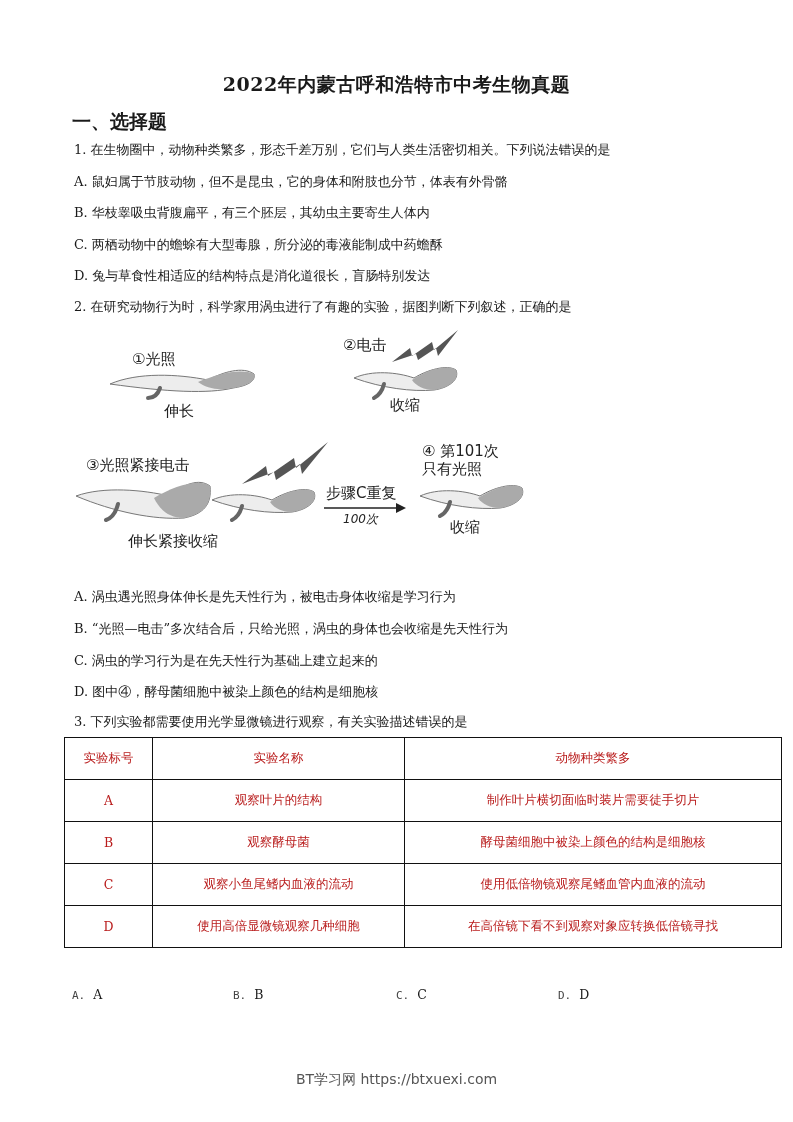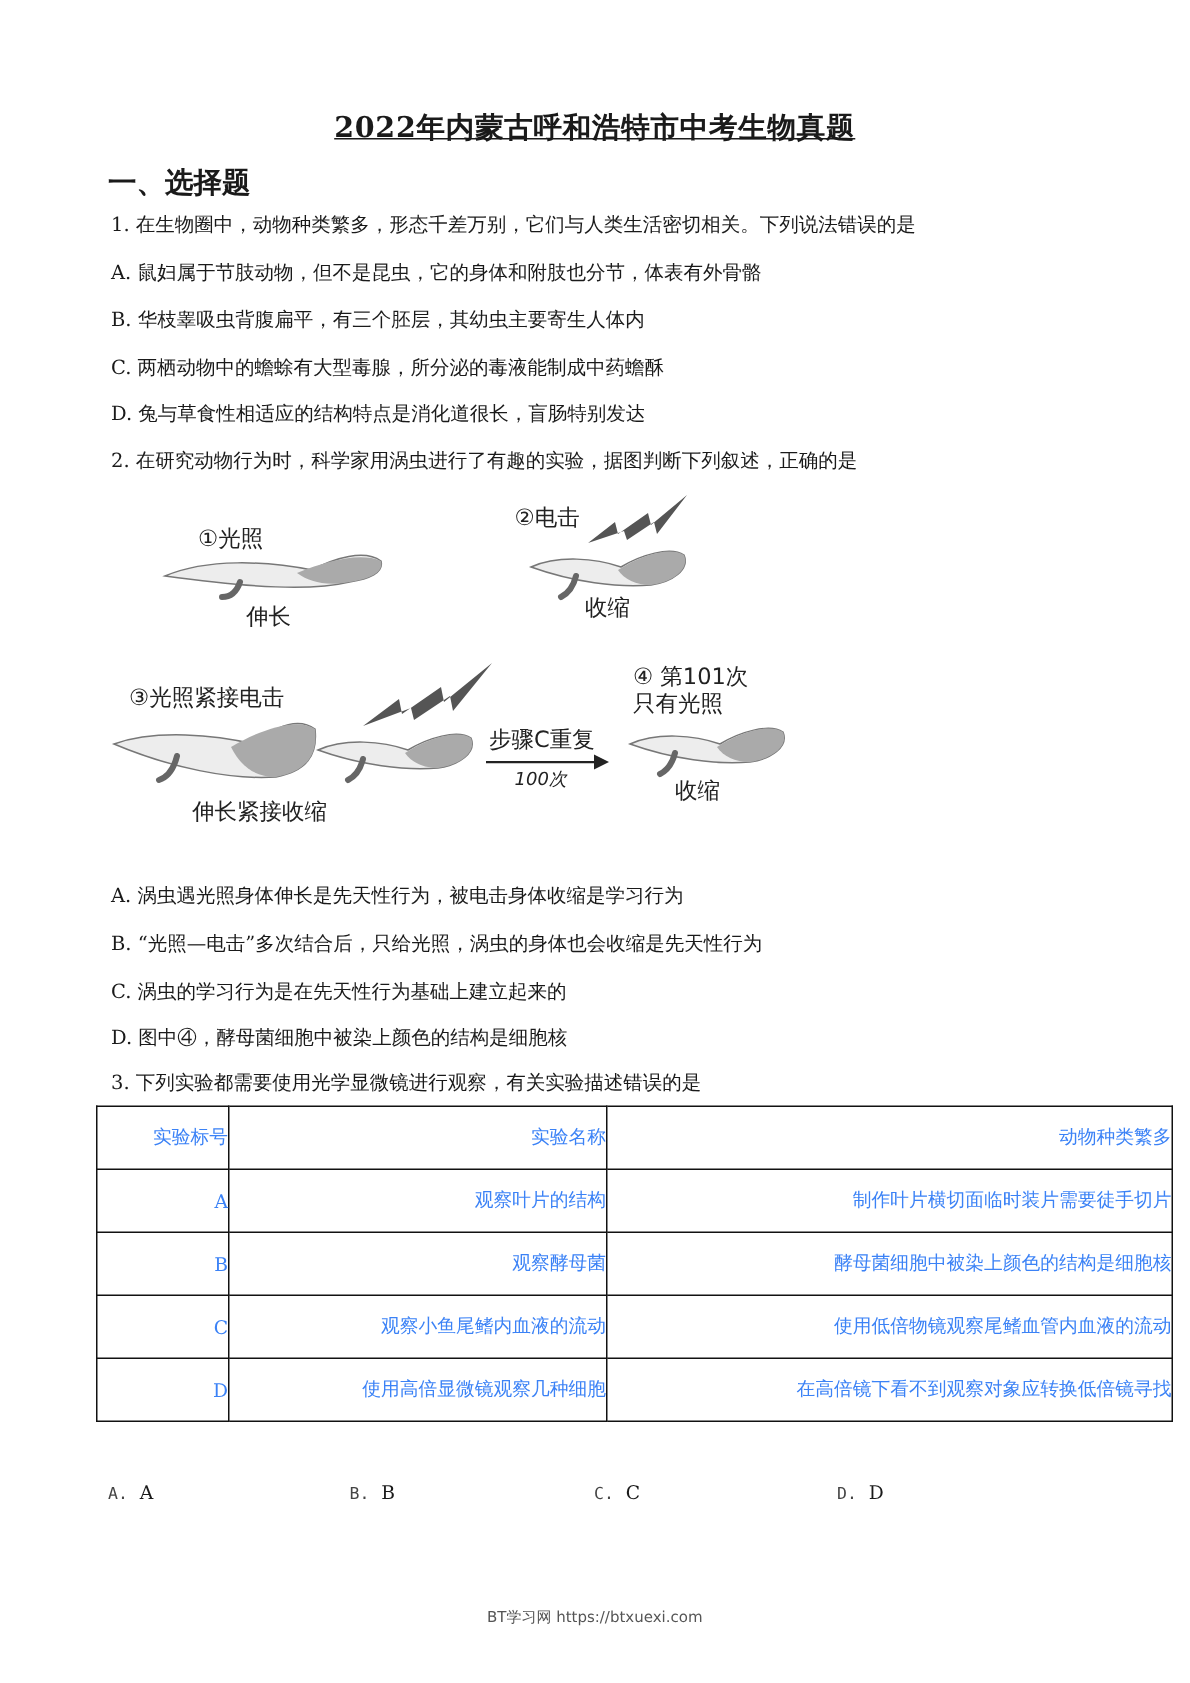--- a/index.html
+++ b/index.html
@@ -1,38 +1,38 @@
 <!DOCTYPE html>
 <html><head>
 <meta charset="utf-8">
 <style>
   html, body { margin: 0; padding: 0; background: #ffffff; }
   body { width: 793px; height: 1122px; position: relative; overflow: hidden;
          font-family: "DejaVu Serif", "Liberation Serif", serif; color: #1a1a1a; }
   .abs { position: absolute; }
-  .title { left: 0; width: 793px; top: 72px; text-align: center; font-size: 19px; font-weight: bold; letter-spacing: 0.5px; text-decoration: underline; }
+  .title { left: 0; width: 793px; top: 72px; text-align: center; font-size: 19px; font-weight: bold; letter-spacing: 0.5px; }
   .section { left: 72px; top: 109px; font-size: 19px; font-weight: bold; }
   .line { left: 74px; font-size: 13px; white-space: nowrap; }
 
   
   .diagram { left: 70px; top: 328px; width: 480px; height: 230px; }
   .label { position: absolute; font-family: "DejaVu Sans", "Liberation Sans", sans-serif; font-size: 15px; color: #222; white-space: nowrap; }
   .worm { position: absolute; }
 
   
   table.exp { position: absolute; left: 64px; top: 737px; width: 718px; border-collapse: collapse; font-size: 12.5px; }
-  table.exp td { border: 1.3px solid #111; height: 41px; text-align: right; vertical-align: middle; padding: 0; color: #3b82f6; }
+  table.exp td { border: 1.3px solid #111; height: 41px; text-align: center; vertical-align: middle; padding: 0; color: #b91c1c; }
   table.exp td.c1 { width: 87px; }
   table.exp td.c2 { width: 251px; font-family: Liberation Serif, serif; }
 
   .answers { top: 987px; left: 72px; width: 660px; font-size: 12.5px; }
   .ans { position: absolute; white-space: nowrap; }
   .ans .k { font-family: "DejaVu Sans Mono", "Liberation Mono", monospace; font-size: 11px; color: #444; }
 
-  .footer { top: 1071px; left: 0; width: 793px; text-align: center; font-family: "DejaVu Sans", "Liberation Sans", sans-serif; font-size: 10px; color: #555; }
+  .footer { top: 1071px; left: 0; width: 793px; text-align: center; font-family: "DejaVu Sans", "Liberation Sans", sans-serif; font-size: 14px; color: #555; }
 </style>
 </head>
 <body>
 
 <div class="abs title">2022年内蒙古呼和浩特市中考生物真题</div>
 <div class="abs section">一、选择题</div>
 
 <div class="abs line" style="top:141px">1. 在生物圈中，动物种类繁多，形态千差万别，它们与人类生活密切相关。下列说法错误的是</div>
 <div class="abs line" style="top:173px">A. 鼠妇属于节肢动物，但不是昆虫，它的身体和附肢也分节，体表有外骨骼</div>
 <div class="abs line" style="top:204px">B. 华枝睾吸虫背腹扁平，有三个胚层，其幼虫主要寄生人体内</div>

